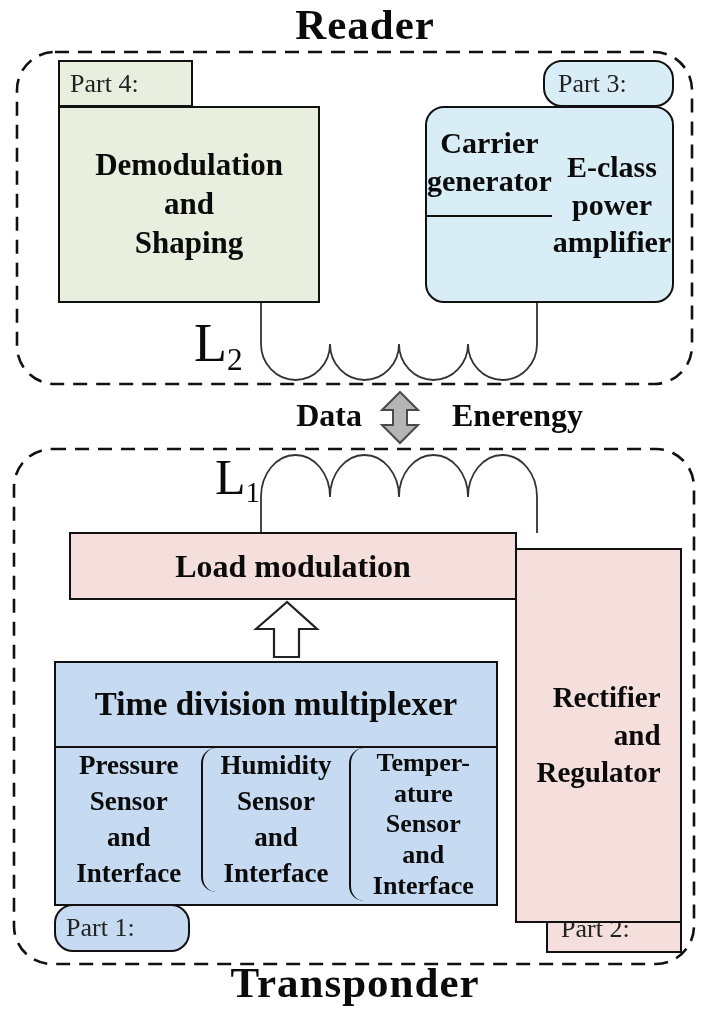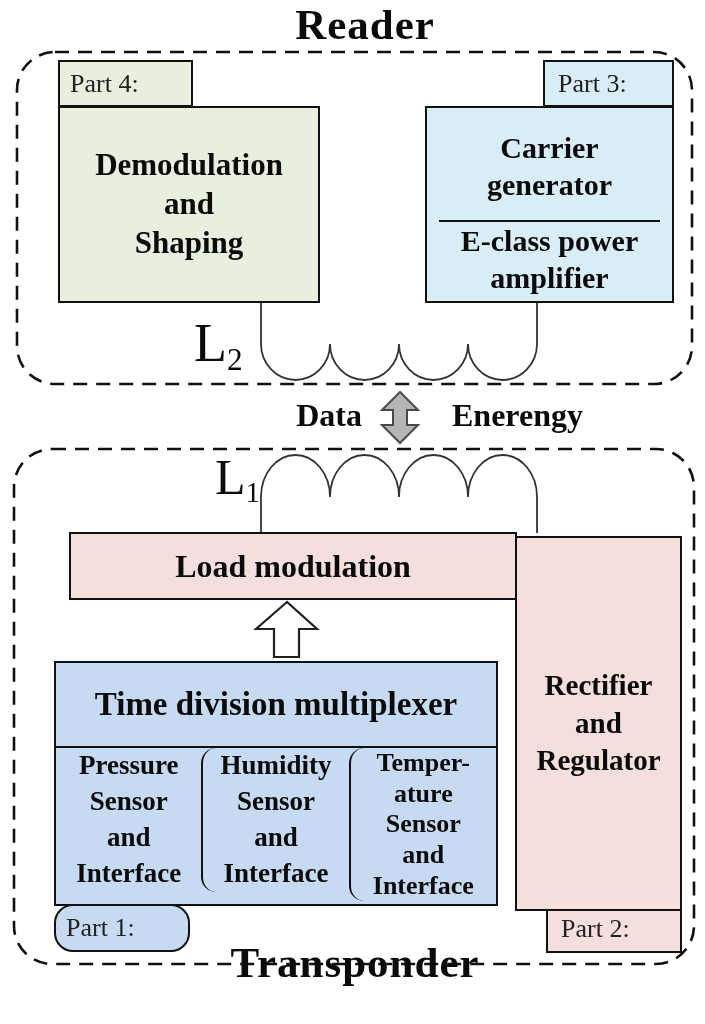--- a/index.html
+++ b/index.html
@@ -19,27 +19,27 @@
   }
   .tab{
     border:2px solid #111; display:flex; align-items:center;
     font-family:Liberation Serif, serif;
     font-size:26px; color:#222; z-index:1; padding-left:10px; white-space:pre; font-weight:400;
   }
   .title{
     text-align:center; font-weight:bold; font-size:43px; z-index:2; letter-spacing:1px;
   }
   .g{background:var(--green);}
-  .rb{background:var(--reader_blue);}
-  .pk{background:var(--pink);}
+  .rb{background:var(--reader_blue);border-radius:19px;}
+  .pk{background:var(--pink);text-align:right;}
   .bl{background:var(--blue);}
   .coil-label{font-size:54px; z-index:2; line-height:1; font-weight:400;}
   .coil-label sub{font-size:0.58em; vertical-align:-0.28em;}
   .flow-label{font-weight:bold; font-size:32px; z-index:2;}
-  .cellcol{display:flex; flex-direction:column; align-items:stretch; padding:12px;}
+  .cellcol{display:flex; flex-direction:row; align-items:stretch; padding:0;}
   .cellcol > div{flex:none; display:flex; align-items:center; justify-content:center; white-space:pre-line;}
   .srow{display:flex; align-items:flex-start; padding:0; font-size:27px; line-height:1.33;}
   .srow > div{flex:1 1 0; display:flex; align-items:center; justify-content:center; white-space:pre-line;}
   .srow > div + div{border-left:2px solid #111;border-radius:15px;}
   .srow > div:last-child{font-size:26px; line-height:1.18;}
 </style>
 </head>
 <body>
 
 <div class="stage">
@@ -96,21 +96,21 @@
 
   <div class="abs flow-label" style="left:240px; top:397px; width:122px; text-align:right;">Data</div>
   <div class="abs flow-label" style="left:452px; top:397px;">Enerengy</div>
 
   <div class="abs coil-label" style="left:215px; top:452px; font-size:50px;"><span>L</span><sub>1</sub></div>
 
   <div class="abs box pk" style="left:69px; top:532px; width:448px; height:68px; font-size:32px;">
     <span>Load modulation</span>
   </div>
 
-  <div class="abs box pk" style="left:515px; top:536px; width:167px; height:375px; font-size:29px; line-height:1.3;">
+  <div class="abs box pk" style="left:515px; top:548px; width:167px; height:375px; font-size:29px; line-height:1.3;">
     <span style="white-space:pre-line;">Rectifier
 and
 Regulator</span>
   </div>
 
   <div class="abs box bl" style="left:54px; top:661px; width:444px; height:87px; font-size:33px;">
     <span>Time division multiplexer</span>
   </div>
 
   <div class="abs box bl srow" style="left:54px; top:746px; width:444px; height:160px;">
@@ -130,15 +130,15 @@
   </div>
 
   <div class="abs tab bl" style="left:54px; top:904px; width:136px; height:48px;border-radius:19px;">
     <span>Part 1:</span>
   </div>
 
   <div class="abs tab pk" style="left:546px; top:905px; width:136px; height:48px; padding-left:13px;">
     <span>Part 2:</span>
   </div>
 
-  <div class="abs title" style="left:13px; top:938px; width:684px;">Transponder</div>
+  <div class="abs title" style="left:13px; top:958px; width:684px;">Transponder</div>
 
 </div>
 
 </body></html>

